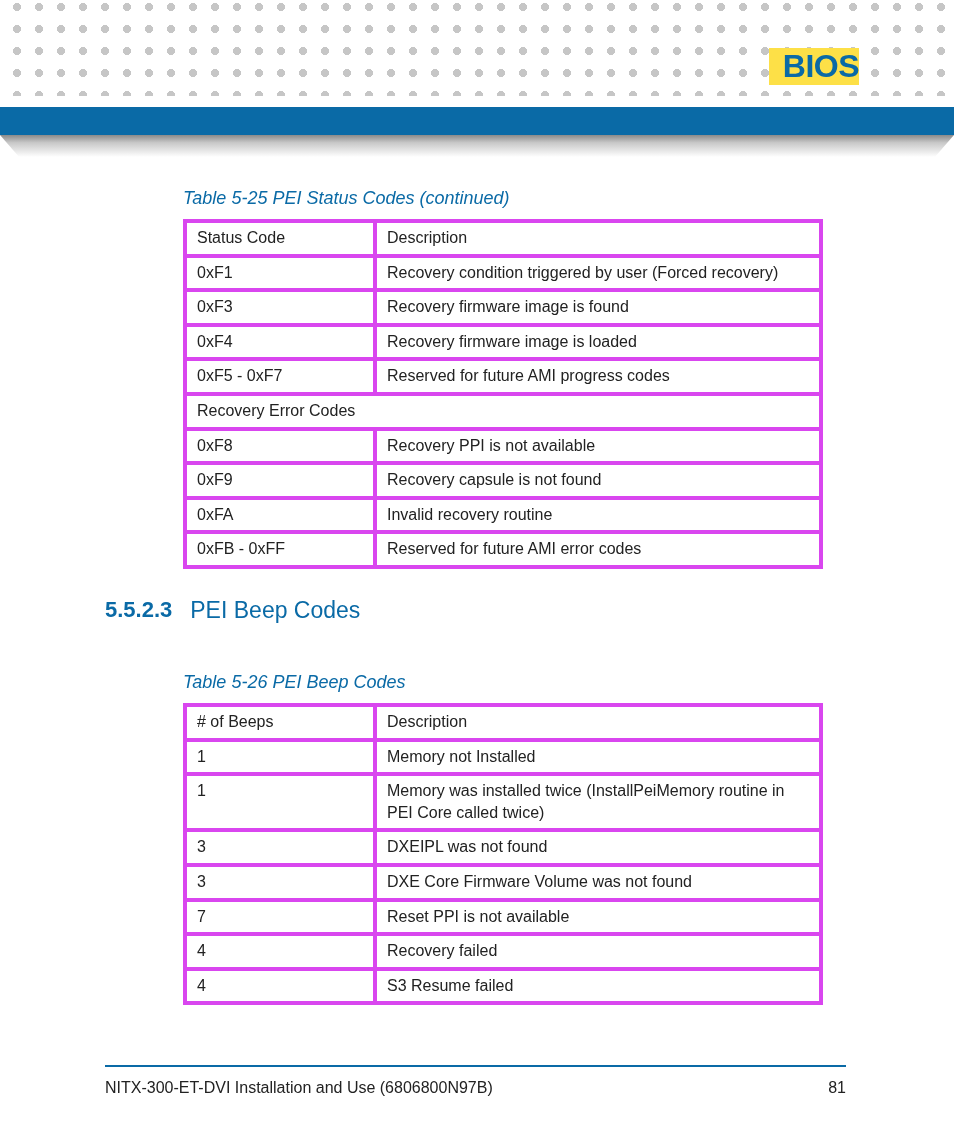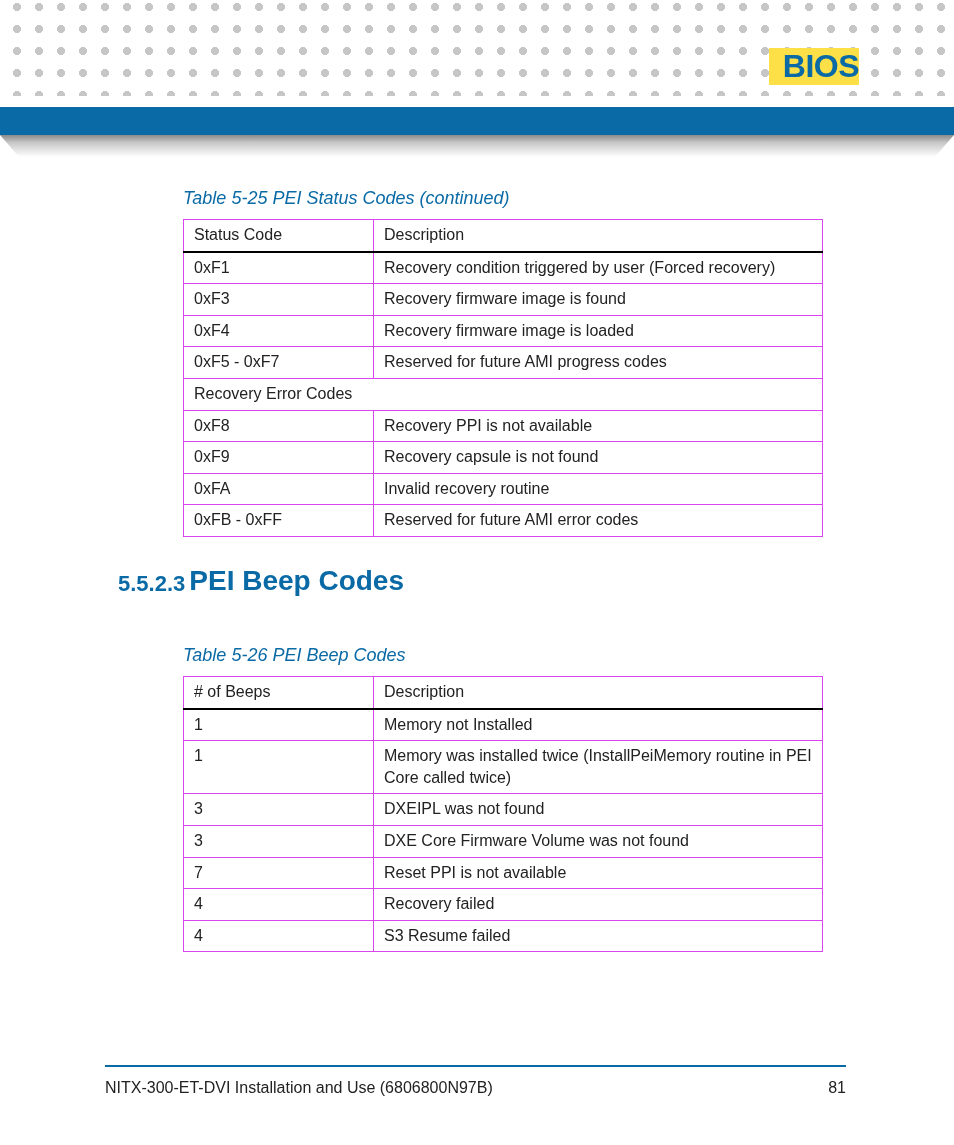--- a/index.html
+++ b/index.html
@@ -55,43 +55,42 @@
   }
   .table-caption {
     color: #0a6aa6;
     font-style: italic;
     font-size: 18px;
     margin: 0 0 10px 78px;
     font-weight: 400;
   }
   .section-row {
     display: flex;
-    gap: 4px;
-    margin: 28px 0 48px 13px;
-    align-items: flex-end;
+    gap: 18px;
+    margin: 28px 0 48px 0;
   }
   .section-num {
     color: #0a6aa6;
     font-size: 22px;
     font-weight: 700;
     min-width: 60px;
   }
   .section-title {
     color: #0a6aa6;
-    font-size: 28px;
-    font-weight: 700;
+    font-size: 23px;
+    font-weight: 400;
   }
   table {
     width: 640px;
     margin-left: 78px;
     border-collapse: collapse;
     font-size: 16px;
   }
   table th, table td {
-    border: 1px solid #d946ef;
+    border: 4px solid #d946ef;
     padding: 4px 10px 5px 10px;
     text-align: left;
     font-weight: 400;
     vertical-align: top;
     line-height: 1.35;
   }
   table thead th {
     border-bottom: 2.5px solid #000;
   }
   table td.span { }

